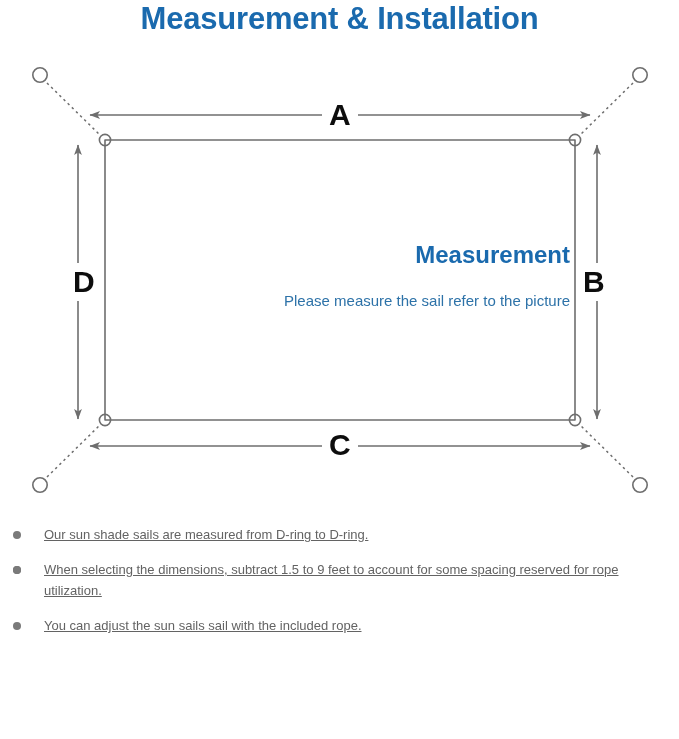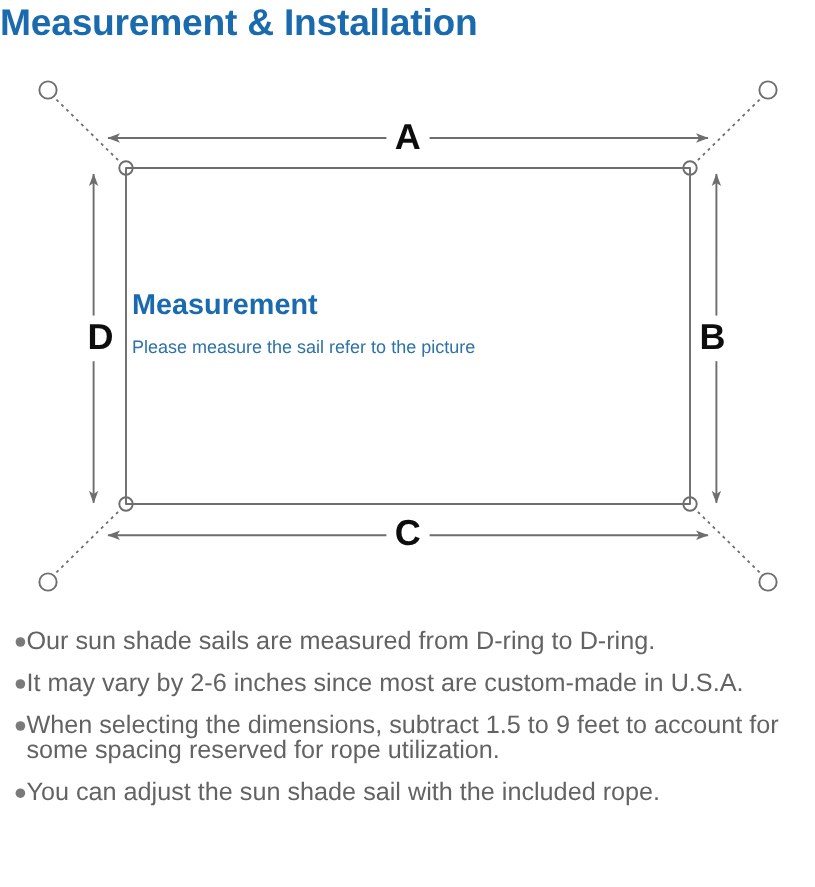--- a/index.html
+++ b/index.html
@@ -15,20 +15,21 @@
     font-family: "Liberation Sans", sans-serif;
     -webkit-font-smoothing: antialiased;
   }
 
   
   #title {
     position: absolute;
     left: 0;
     top: 0;
     width: 679px;
+    text-align: center;
     font-size: 31px;
     font-weight: bold;
     color: #1a6aae;
     letter-spacing: -0.2px;
     line-height: 38px;
     white-space: nowrap;
   }
 
   
   #diagram-wrap {
@@ -59,51 +60,52 @@
   #letter-c { left: 322px; top: 386px; }
   #letter-b { left: 578px; top: 219px; padding: 4px 5px; }
   #letter-d { left: 68px; top: 219px; padding: 4px 5px; }
 
   
   #center-text {
     position: absolute;
     left: 110px;
     top: 196px;
     width: 460px;
-    text-align: left;
+    text-align: right;
   }
   #center-title {
     font-size: 24px;
     font-weight: bold;
     color: #1a6aae;
     line-height: 30px;
   }
   #center-sub {
     font-size: 15px;
     font-weight: normal;
     color: #2d72a8;
     line-height: 22px;
-    margin-top: 9px;
+    margin-top: 20px;
   }
 
   
   #notes {
     position: absolute;
     left: 0;
     top: 524px;
     width: 679px;
   }
   .note-item {
     position: relative;
-    padding-left: 22px;
+    padding-left: 44px;
     padding-right: 6px;
     margin-bottom: 14px;
-    font-size: 21px;
+    font-size: 13px;
     line-height: 21px;
     color: #636363;
+    text-decoration: underline;
   }
   .note-bullet {
     position: absolute;
     left: 13px;
     top: 7px;
     width: 8px;
     height: 8px;
     border-radius: 50%;
     background: #7a7a7a;
   }
@@ -171,23 +173,22 @@
   </div>
 </div>
 
 <div id="notes">
   <div class="note-item">
     <span class="note-bullet"></span>
     <span>Our sun shade sails are measured from D-ring to D-ring.</span>
   </div>
   <div class="note-item">
     <span class="note-bullet"></span>
-    <span>It may vary by 2-6 inches since most are custom-made in U.S.A.</span>
   </div>
   <div class="note-item">
     <span class="note-bullet"></span>
     <span>When selecting the dimensions, subtract 1.5 to 9 feet to account for some spacing reserved for rope utilization.</span>
   </div>
   <div class="note-item">
     <span class="note-bullet"></span>
-    <span>You can adjust the sun shade sail with the included rope.</span>
+    <span>You can adjust the sun sails sail with the included rope.</span>
   </div>
 </div>
 
 </body></html>

